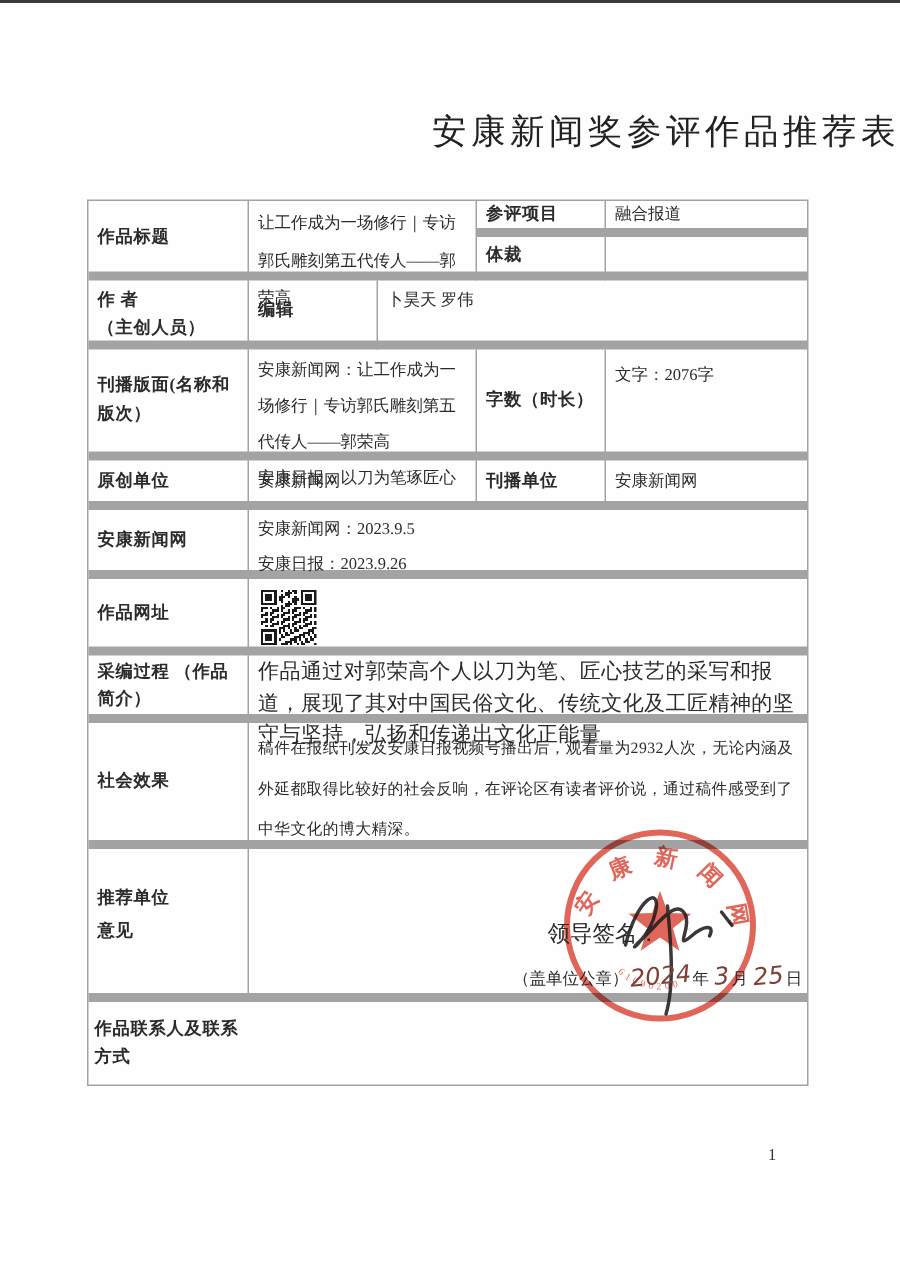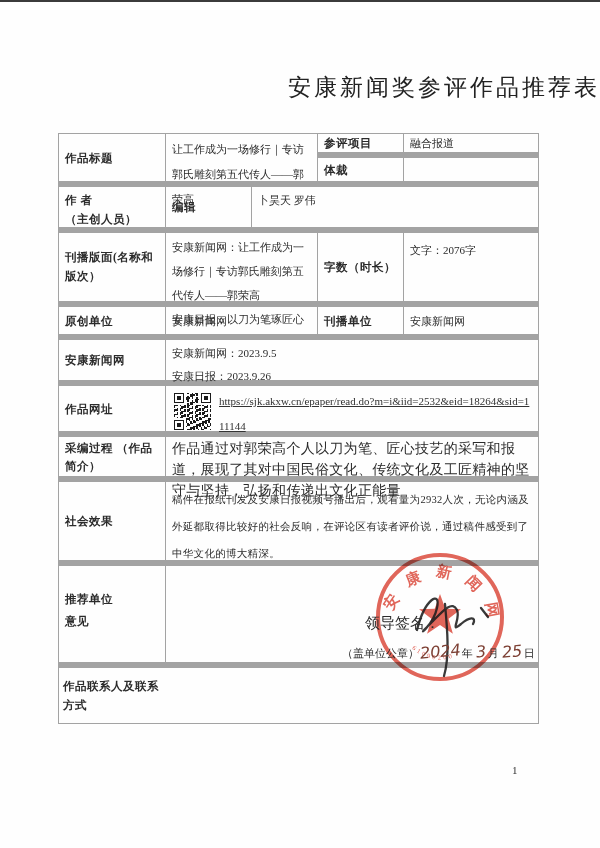--- a/index.html
+++ b/index.html
@@ -318,21 +318,20 @@
             <rect x="9" y="24" width="1" height="1"></rect>
             <rect x="10" y="24" width="1" height="1"></rect>
             <rect x="11" y="24" width="1" height="1"></rect>
             <rect x="13" y="24" width="1" height="1"></rect>
             <rect x="16" y="24" width="1" height="1"></rect>
             <rect x="18" y="24" width="1" height="1"></rect>
             <rect x="19" y="24" width="1" height="1"></rect>
             <rect x="24" y="24" width="1" height="1"></rect>
           </g>
       </svg>
-      <span class="url-link">https://sjk.akxw.cn/epaper/read.do?m=i&amp;iid=2532&amp;eid=18264&amp;sid=111144</span>
     </div>
   </div>
 
   <div class="row" style="height:45px">
     <div class="c w1 lab vcenter" style="line-height:18px">采编过程 （作品简介）</div>
     <div class="c grow para" style="padding-top:1px">作品通过对郭荣高个人以刀为笔、匠心技艺的采写和报道，展现了其对中国民俗文化、传统文化及工匠精神的坚守与坚持，弘扬和传递出文化正能量</div>
   </div>
 
   <div class="row" style="height:84px">
     <div class="c w1 lab vcenter">社会效果</div>

